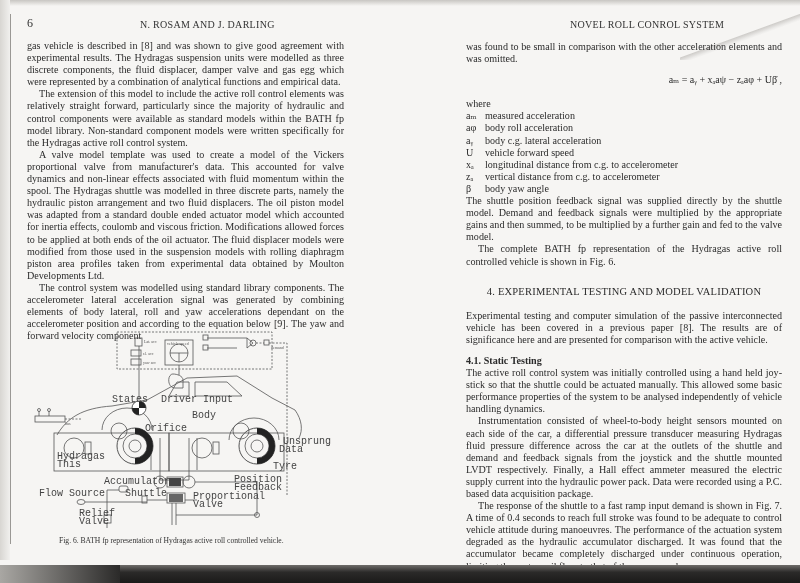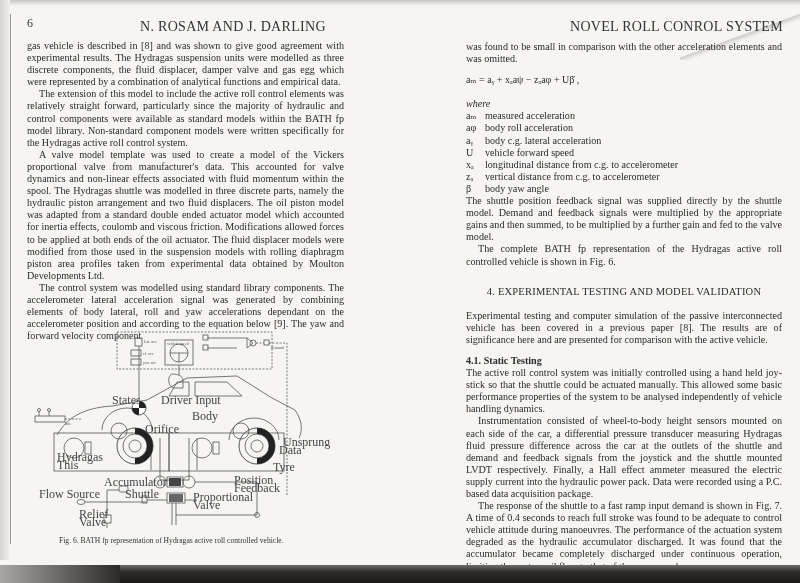--- a/index.html
+++ b/index.html
@@ -13,39 +13,39 @@
   .left-edge { position:absolute; left:0; top:0; width:10px; height:560px; background:linear-gradient(90deg,#d8d6d2,#f1f0ee); }
   .left-rule { position:absolute; left:10px; top:14px; width:1px; height:530px; background:#9a9894; }
   .top-shadow { position:absolute; left:0; top:0; width:800px; height:6px; background:linear-gradient(180deg,#c8c6c2,#f6f5f3); }
   .corner-curl { position:absolute; right:0; top:0; width:120px; height:60px;
     background:linear-gradient(160deg, transparent 55%, #d0cecb 56%, #ecebe9 60%, transparent 62%); }
   .bottom-band { position:absolute; left:0; top:565px; width:800px; height:18px;
     background:linear-gradient(180deg,#6f6d6a 0%,#2b2a29 40%,#1b1a19 100%); }
   .bottom-band:before { content:""; position:absolute; left:0; top:0; width:120px; height:18px;
     background:linear-gradient(90deg,#a9a7a3,#2b2a29); }
 
-  .running-head { position:absolute; top:19px; font-size:14px; letter-spacing:0.3px; color:#333; }
+  .running-head { position:absolute; top:19px; font-size:10px; letter-spacing:0.3px; color:#333; }
   .page-num { position:absolute; left:27px; top:16px; font-size:12px; color:#333; }
 
   .col { position:absolute; font-size:10.1px; line-height:12.1px; text-align:justify; color:#2b2b2b; }
   .col p { margin:0; }
   .col p.ind { text-indent:12px; }
   .col-left { left:27px; top:40px; width:317px; }
   .col-right { left:466px; top:41px; width:316px; }
 
-  .equation { text-align:left; margin:9px 0 9px 0; font-size:10px; }
-  .where { margin-top:12px;font-style:italic; }
+  .equation { text-align:right; margin:9px 0 9px 0; font-size:10px; }
+  .where { margin-top:12px; }
   .sym-row { display:flex; }
   .sym { width:19px; flex:none; }
   .section-title { text-align:center; font-size:10.5px; margin:18px 0 12px 0; letter-spacing:0.2px; }
   .subsection { font-weight:bold; margin-top:9px; }
 
   .figure { position:absolute; left:27px; top:330px; width:300px; height:200px; }
   .fig-caption { position:absolute; left:27px; top:536px; font-size:7.6px; color:#333; white-space:nowrap;padding-left:32px; }
-  .diag-label { position:absolute; font-size:12px; color:#444; white-space:nowrap; line-height:8px; }
+  .diag-label { position:absolute; font-size:10px; color:#444; white-space:nowrap; line-height:8px;font-family:Liberation Mono, monospace; }
   .diag-tiny { position:absolute; font-size:4px; color:#555; white-space:nowrap; }
   svg { position:absolute; left:0; top:0; }
 </style>
 </head>
 <body>
 
 <div class="page">
   <div class="top-shadow"></div>
   <div class="left-edge"></div>
   <div class="left-rule"></div>

